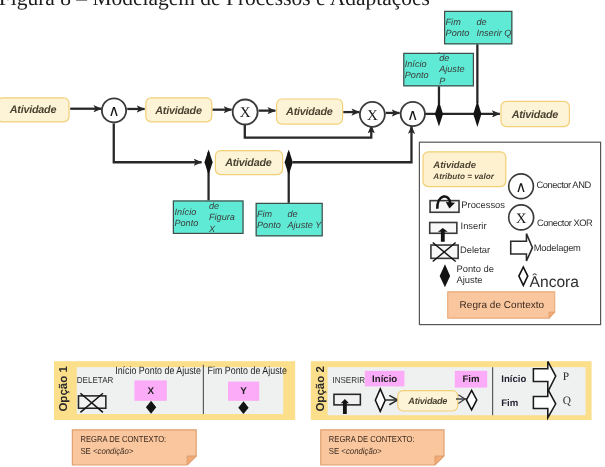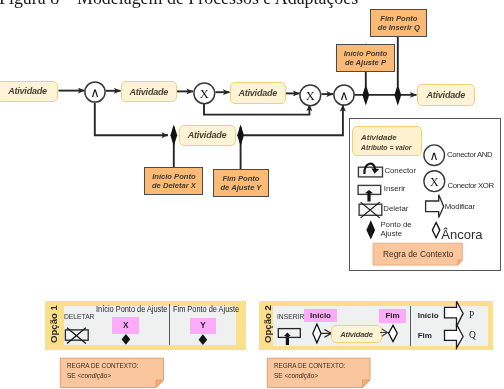--- a/index.html
+++ b/index.html
@@ -9,23 +9,23 @@
 
   .ttl{position:absolute;left:-1px;top:-12.2px;font-family:"Liberation Serif",serif;
        font-size:17.9px;color:#1c1c1c;white-space:nowrap;letter-spacing:0px;}
 
   
   .act{position:absolute;box-sizing:border-box;background:#fdf3d6;border:1.6px solid #f3d077;
        border-radius:5px;display:flex;align-items:center;justify-content:center;
        font-style:italic;font-weight:bold;color:#4a4332;letter-spacing:-0.2px;}
 
   
-  .gbox{position:absolute;box-sizing:border-box;background:#fdba74;border:1.5px solid #4a4a4a;
-        display:flex;flex-direction:column;align-items:center;justify-content:center;
-        font-style:italic;font-weight:bold;color:#3b3b3b;line-height:1.22;}
+  .gbox{position:absolute;box-sizing:border-box;background:#5eead4;border:1.5px solid #4a4a4a;
+        display:flex;flex-direction:row;align-items:center;justify-content:center;
+        font-style:italic;font-weight:normal;color:#3b3b3b;line-height:1.22;}
 
   
   .legend{position:absolute;box-sizing:border-box;border:1.6px solid #555;background:#fff;}
   .lgact{position:absolute;box-sizing:border-box;background:#fdf1cf;border:1.6px solid #f2cf72;
          border-radius:5px;}
   .lgact .l1{position:absolute;left:8.0px;top:5.6px;font-style:italic;font-weight:bold;
              font-size:7.9px;color:#4a4332;}
   .lgact .l2{position:absolute;left:8.0px;top:16.3px;font-style:italic;font-weight:bold;
              font-size:6.8px;color:#4a4332;}
   .lgtxt{position:absolute;color:#2e2e2e;font-size:7.4px;line-height:1.24;white-space:nowrap;}
@@ -108,21 +108,21 @@
   </svg>
 
   <div class="act" style="left:-3px;top:80.6px;width:61px;height:21.6px;font-size:9.0px">Atividade</div>
   <div class="act" style="left:120.5px;top:80.8px;width:56.5px;height:21.6px;font-size:9.0px">Atividade</div>
   <div class="act" style="left:229.5px;top:82.2px;width:56.5px;height:21.6px;font-size:9.0px">Atividade</div>
   <div class="act" style="left:416.5px;top:84px;width:58.5px;height:22px;font-size:9.0px">Atividade</div>
   <div class="act" style="left:178.5px;top:124.5px;width:57px;height:21.6px;font-size:9.0px">Atividade</div>
 
   <div class="gbox" style="left:144.4px;top:167.3px;width:59px;height:27.5px;font-size:7.6px">
     <div>Início Ponto</div>
-    <div>de Deletar X</div>
+    <div>de Figura X</div>
   </div>
   <div class="gbox" style="left:213.2px;top:169.2px;width:55.5px;height:27.5px;font-size:7.6px">
     <div>Fim Ponto</div>
     <div>de Ajuste Y</div>
   </div>
   <div class="gbox" style="left:336.3px;top:43.8px;width:58.3px;height:28.2px;font-size:7.6px">
     <div>Início Ponto</div>
     <div>de Ajuste P</div>
   </div>
   <div class="gbox" style="left:370.3px;top:9.4px;width:57.2px;height:28.1px;font-size:7.6px">
@@ -135,21 +135,21 @@
   <div class="lgact" style="left:352.1px;top:126.4px;width:70.1px;height:29.3px">
     <div class="l1">Atividade</div>
     <div class="l2">Atributo = valor</div>
   </div>
 
   <svg class="sv" style="left:352px;top:158px;width:36px;height:22px">
     <rect x="6.4" y="9.2" width="24.1" height="9.7" fill="#f7f7f7" stroke="#3a3a3a" stroke-width="1.35"></rect>
     <path d="M12.4,16.0 C12.1,3.3 22.9,3.0 23.2,11.6" fill="none" stroke="#131313" stroke-width="2.15" stroke-linecap="butt"></path>
     <path d="M19.5,10.3 L27.2,11.0 L22.5,15.7 Z" fill="#131313"></path>
   </svg>
-  <div class="lgtxt" style="left:384.4px;top:165.7px;font-size:7.8px">Conector</div>
+  <div class="lgtxt" style="left:384.4px;top:165.7px;font-size:7.8px">Processos</div>
 
   <svg class="sv" style="left:352px;top:182px;width:36px;height:22px">
     <rect x="6.1" y="3.4" width="22.6" height="9.0" fill="#f8f8f8" stroke="#3a3a3a" stroke-width="1.35"></rect>
     <path d="M15.4,19.5 L15.4,11.2 L12.9,11.2 L17.0,7.9 L21.1,11.2 L18.6,11.2 L18.6,19.5 Z" fill="#131313"></path>
   </svg>
   <div class="lgtxt" style="left:383.8px;top:184.2px;font-size:7.8px">Inserir</div>
 
   <svg class="sv" style="left:352px;top:200px;width:36px;height:22px">
     <rect x="7.1" y="4.2" width="22.7" height="11.1" fill="#f7f7f7" stroke="#3a3a3a" stroke-width="1.35"></rect>
     <path d="M8.6,2.1 L27.7,17.9 M27.7,2.1 L8.6,17.9" stroke="#131313" stroke-width="1.2" fill="none"></path>
@@ -170,21 +170,21 @@
 
   <svg class="sv" style="left:423px;top:169.5px;width:23px;height:23px">
     <circle cx="11.3" cy="11.2" r="10.4" fill="#fff" stroke="#3a3a3a" stroke-width="1.4"></circle>
     <text x="11.3" y="15.6" text-anchor="middle" font-family="'Liberation Serif',serif" font-size="12" fill="#141414">X</text>
   </svg>
   <div class="lgtxt" style="left:447.5px;top:181px;font-size:7.8px;letter-spacing:-0.38px">Conector XOR</div>
 
   <svg class="sv" style="left:423px;top:193px;width:24px;height:25px">
     <path d="M2.6,8.0 L15.7,8.0 L15.7,1.7 L20.7,13.4 L15.7,24.5 L15.7,18.6 L2.6,18.6 Z" fill="#fff" stroke="#2a2a2a" stroke-width="1.3" stroke-linejoin="miter"></path>
   </svg>
-  <div class="lgtxt" style="left:444.8px;top:202.3px;font-size:7.8px;letter-spacing:-0.18px">Modificar</div>
+  <div class="lgtxt" style="left:444.8px;top:202.3px;font-size:7.8px;letter-spacing:-0.18px">Modelagem</div>
 
   <svg class="sv" style="left:428px;top:219px;width:18px;height:24px">
     <path d="M8.1,3.5 L11.8,11.1 L8.1,18.8 L4.4,11.1 Z" fill="#fff" stroke="#131313" stroke-width="1.35"></path>
   </svg>
   <div class="lgtxt" style="left:441.3px;top:226.8px;font-size:13px">Âncora</div>
 
   <svg class="sv" style="left:372px;top:242px;width:94px;height:26px">
     <path d="M1.1,1.2 L90.3,1.2 L90.3,18.1 L85.6,23.1 L1.1,23.1 Z" fill="#f9c69d" stroke="#eaa977" stroke-width="0.9"></path>
     <path d="M90.3,18.1 L85.6,23.1 L85.6,18.1 Z" fill="#f2ad7c" stroke="#e49d6a" stroke-width="0.7"></path>
   </svg>

